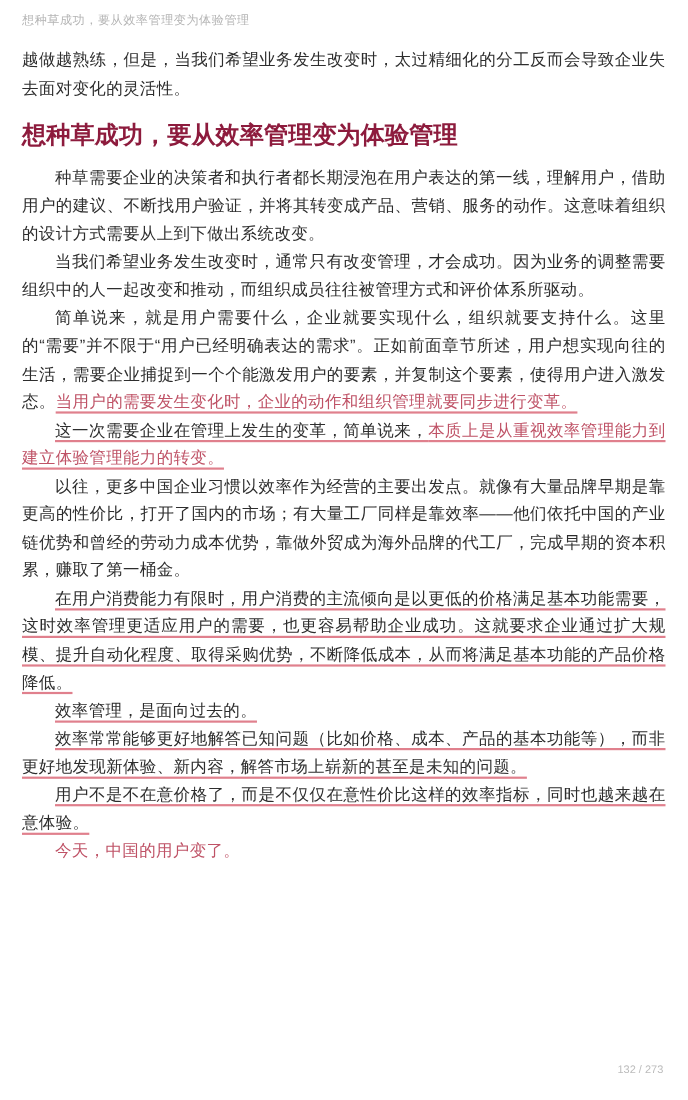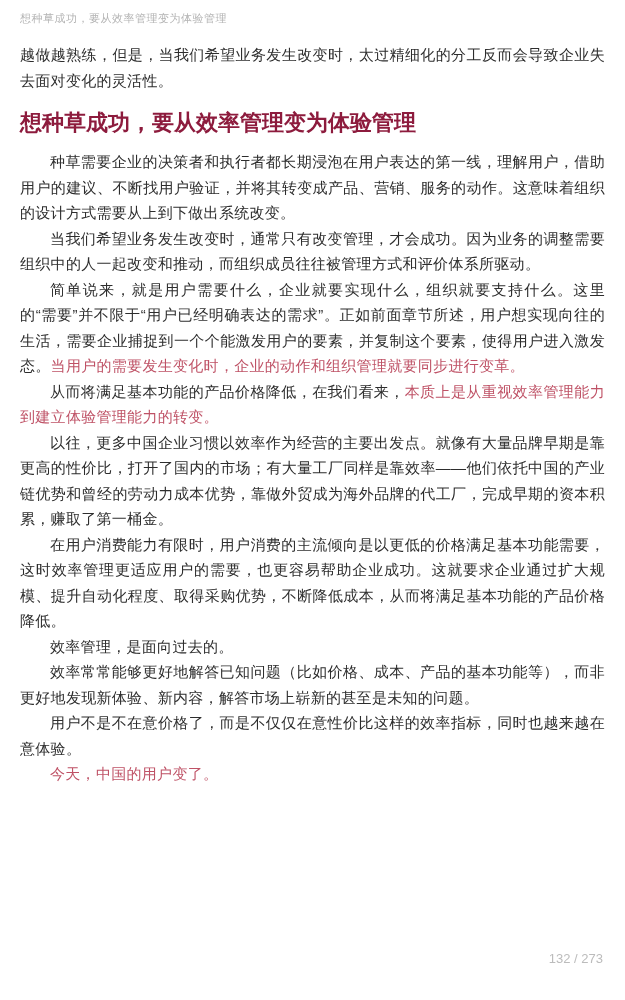--- a/index.html
+++ b/index.html
@@ -43,46 +43,47 @@
     font-family: "Liberation Serif", "DejaVu Serif", serif;
     font-weight: 700;
     font-size: 22px;
     line-height: 30px;
     color: #8d1b3d;
     margin: 15px 0 11px 0;
     text-indent: 0;
     text-align: left;
   }
   .seg-underline {
+    text-decoration: underline;
     text-decoration-color: #e0808d;
     text-decoration-thickness: 2px;
     text-underline-offset: 4px;
   }
   .seg-red { color: #bf5266; }
   .page-indicator {
     position: absolute;
     right: 22px;
-    bottom: 34px;
-    font-size: 13px;
+    bottom: 22px;
+    font-size: 10px;
     color: #bcbcbc;
   }
 </style>
 </head>
 <body>
 
 <div class="page">
   <div class="chapter-header">想种草成功，要从效率管理变为体验管理</div>
 
   <div class="reading-content">
       <p class="para"><span class="">越做越熟练，但是，当我们希望业务发生改变时，太过精细化的分工反而会导致企业失去面对变化的灵活性。</span></p>
       <h1 class="chapter-title">想种草成功，要从效率管理变为体验管理</h1>
       <p class="para indent"><span class="">种草需要企业的决策者和执行者都长期浸泡在用户表达的第一线，理解用户，借助用户的建议、不断找用户验证，并将其转变成产品、营销、服务的动作。这意味着组织的设计方式需要从上到下做出系统改变。</span></p>
       <p class="para indent"><span class="">当我们希望业务发生改变时，通常只有改变管理，才会成功。因为业务的调整需要组织中的人一起改变和推动，而组织成员往往被管理方式和评价体系所驱动。</span></p>
       <p class="para indent"><span class="">简单说来，就是用户需要什么，企业就要实现什么，组织就要支持什么。这里的“需要”并不限于“用户已经明确表达的需求”。正如前面章节所述，用户想实现向往的生活，需要企业捕捉到一个个能激发用户的要素，并复制这个要素，使得用户进入激发态。</span><span class="seg-underline seg-red">当用户的需要发生变化时，企业的动作和组织管理就要同步进行变革。</span></p>
-      <p class="para indent"><span class="seg-underline ">从而将满足基本功能的产品价格降低，在我们看来，</span><span class="seg-underline seg-red">本质上是从重视效率管理能力到建立体验管理能力的转变。</span></p>
+      <p class="para indent"><span class="seg-underline ">这一次需要企业在管理上发生的变革，简单说来，</span><span class="seg-underline seg-red">本质上是从重视效率管理能力到建立体验管理能力的转变。</span></p>
       <p class="para indent"><span class="">以往，更多中国企业习惯以效率作为经营的主要出发点。就像有大量品牌早期是靠更高的性价比，打开了国内的市场；有大量工厂同样是靠效率——他们依托中国的产业链优势和曾经的劳动力成本优势，靠做外贸成为海外品牌的代工厂，完成早期的资本积累，赚取了第一桶金。</span></p>
       <p class="para indent"><span class="seg-underline ">在用户消费能力有限时，用户消费的主流倾向是以更低的价格满足基本功能需要，这时效率管理更适应用户的需要，也更容易帮助企业成功。这就要求企业通过扩大规模、提升自动化程度、取得采购优势，不断降低成本，从而将满足基本功能的产品价格降低。</span></p>
       <p class="para indent"><span class="seg-underline ">效率管理，是面向过去的。</span></p>
       <p class="para indent"><span class="seg-underline ">效率常常能够更好地解答已知问题（比如价格、成本、产品的基本功能等），而非更好地发现新体验、新内容，解答市场上崭新的甚至是未知的问题。</span></p>
       <p class="para indent"><span class="seg-underline ">用户不是不在意价格了，而是不仅仅在意性价比这样的效率指标，同时也越来越在意体验。</span></p>
       <p class="para indent"><span class="seg-red">今天，中国的用户变了。</span></p>
     </div>
 
   <div class="page-indicator">132 / 273</div>
 </div>

